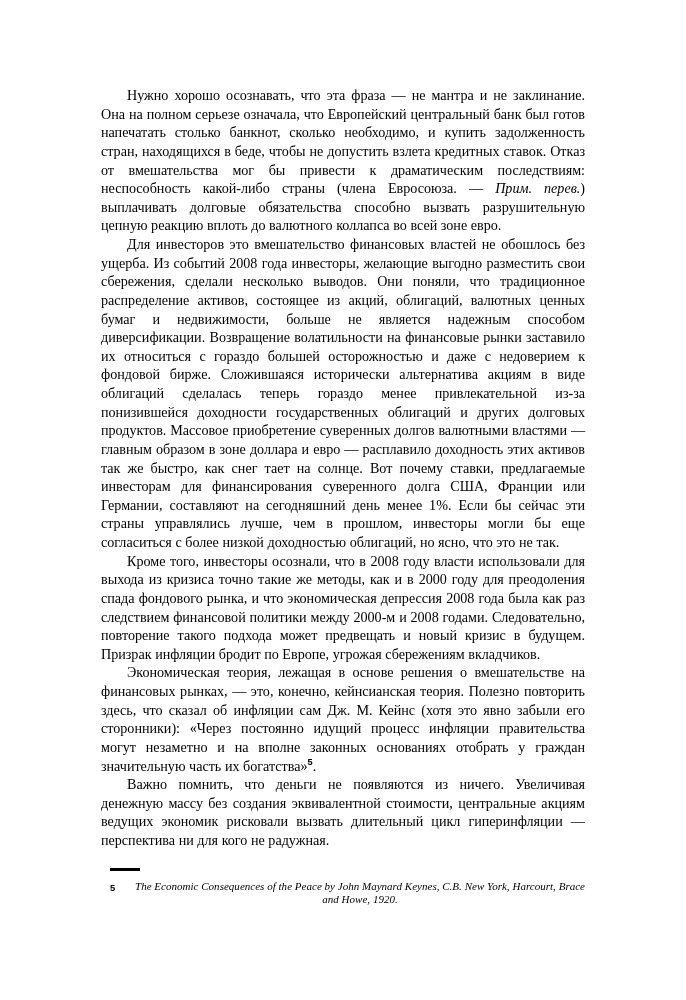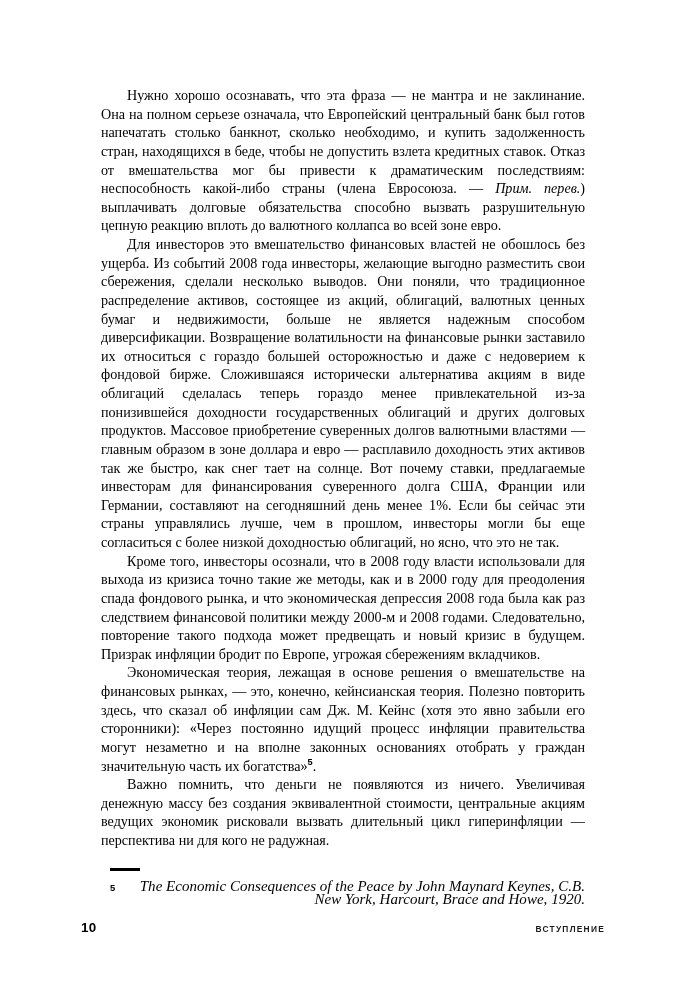--- a/index.html
+++ b/index.html
@@ -83,23 +83,23 @@
     font-size: 9.4px;
     line-height: 13.3px;
     padding-top: 1px;
     padding-left: 9px;
     box-sizing: border-box;
   }
 
   .footnote-text {
     flex: 1 1 auto;
     font-style: italic;
-    font-size: 15px;
+    font-size: 11px;
     line-height: 13.3px;
-    text-align: right;
+    text-align: center;
     letter-spacing: 0.02px;
   }
 
   
   .page-footer {
     position: absolute;
     left: 81px;
     right: 81px;
     top: 920px;
     display: flex;
@@ -135,18 +135,14 @@
   </div>
 
   <div class="footnote-area">
     <div class="footnote-rule"></div>
     <div class="footnote-row">
       <div class="footnote-num">5</div>
       <div class="footnote-text">The Economic Consequences of the Peace by John Maynard Keynes, C.B. New York, Harcourt, Brace and Howe, 1920.</div>
     </div>
   </div>
 
-  <div class="page-footer">
-    <div class="folio">10</div>
-    <div class="running-head">ВСТУПЛЕНИЕ</div>
-  </div>
 
 </div>
 
 </body></html>

